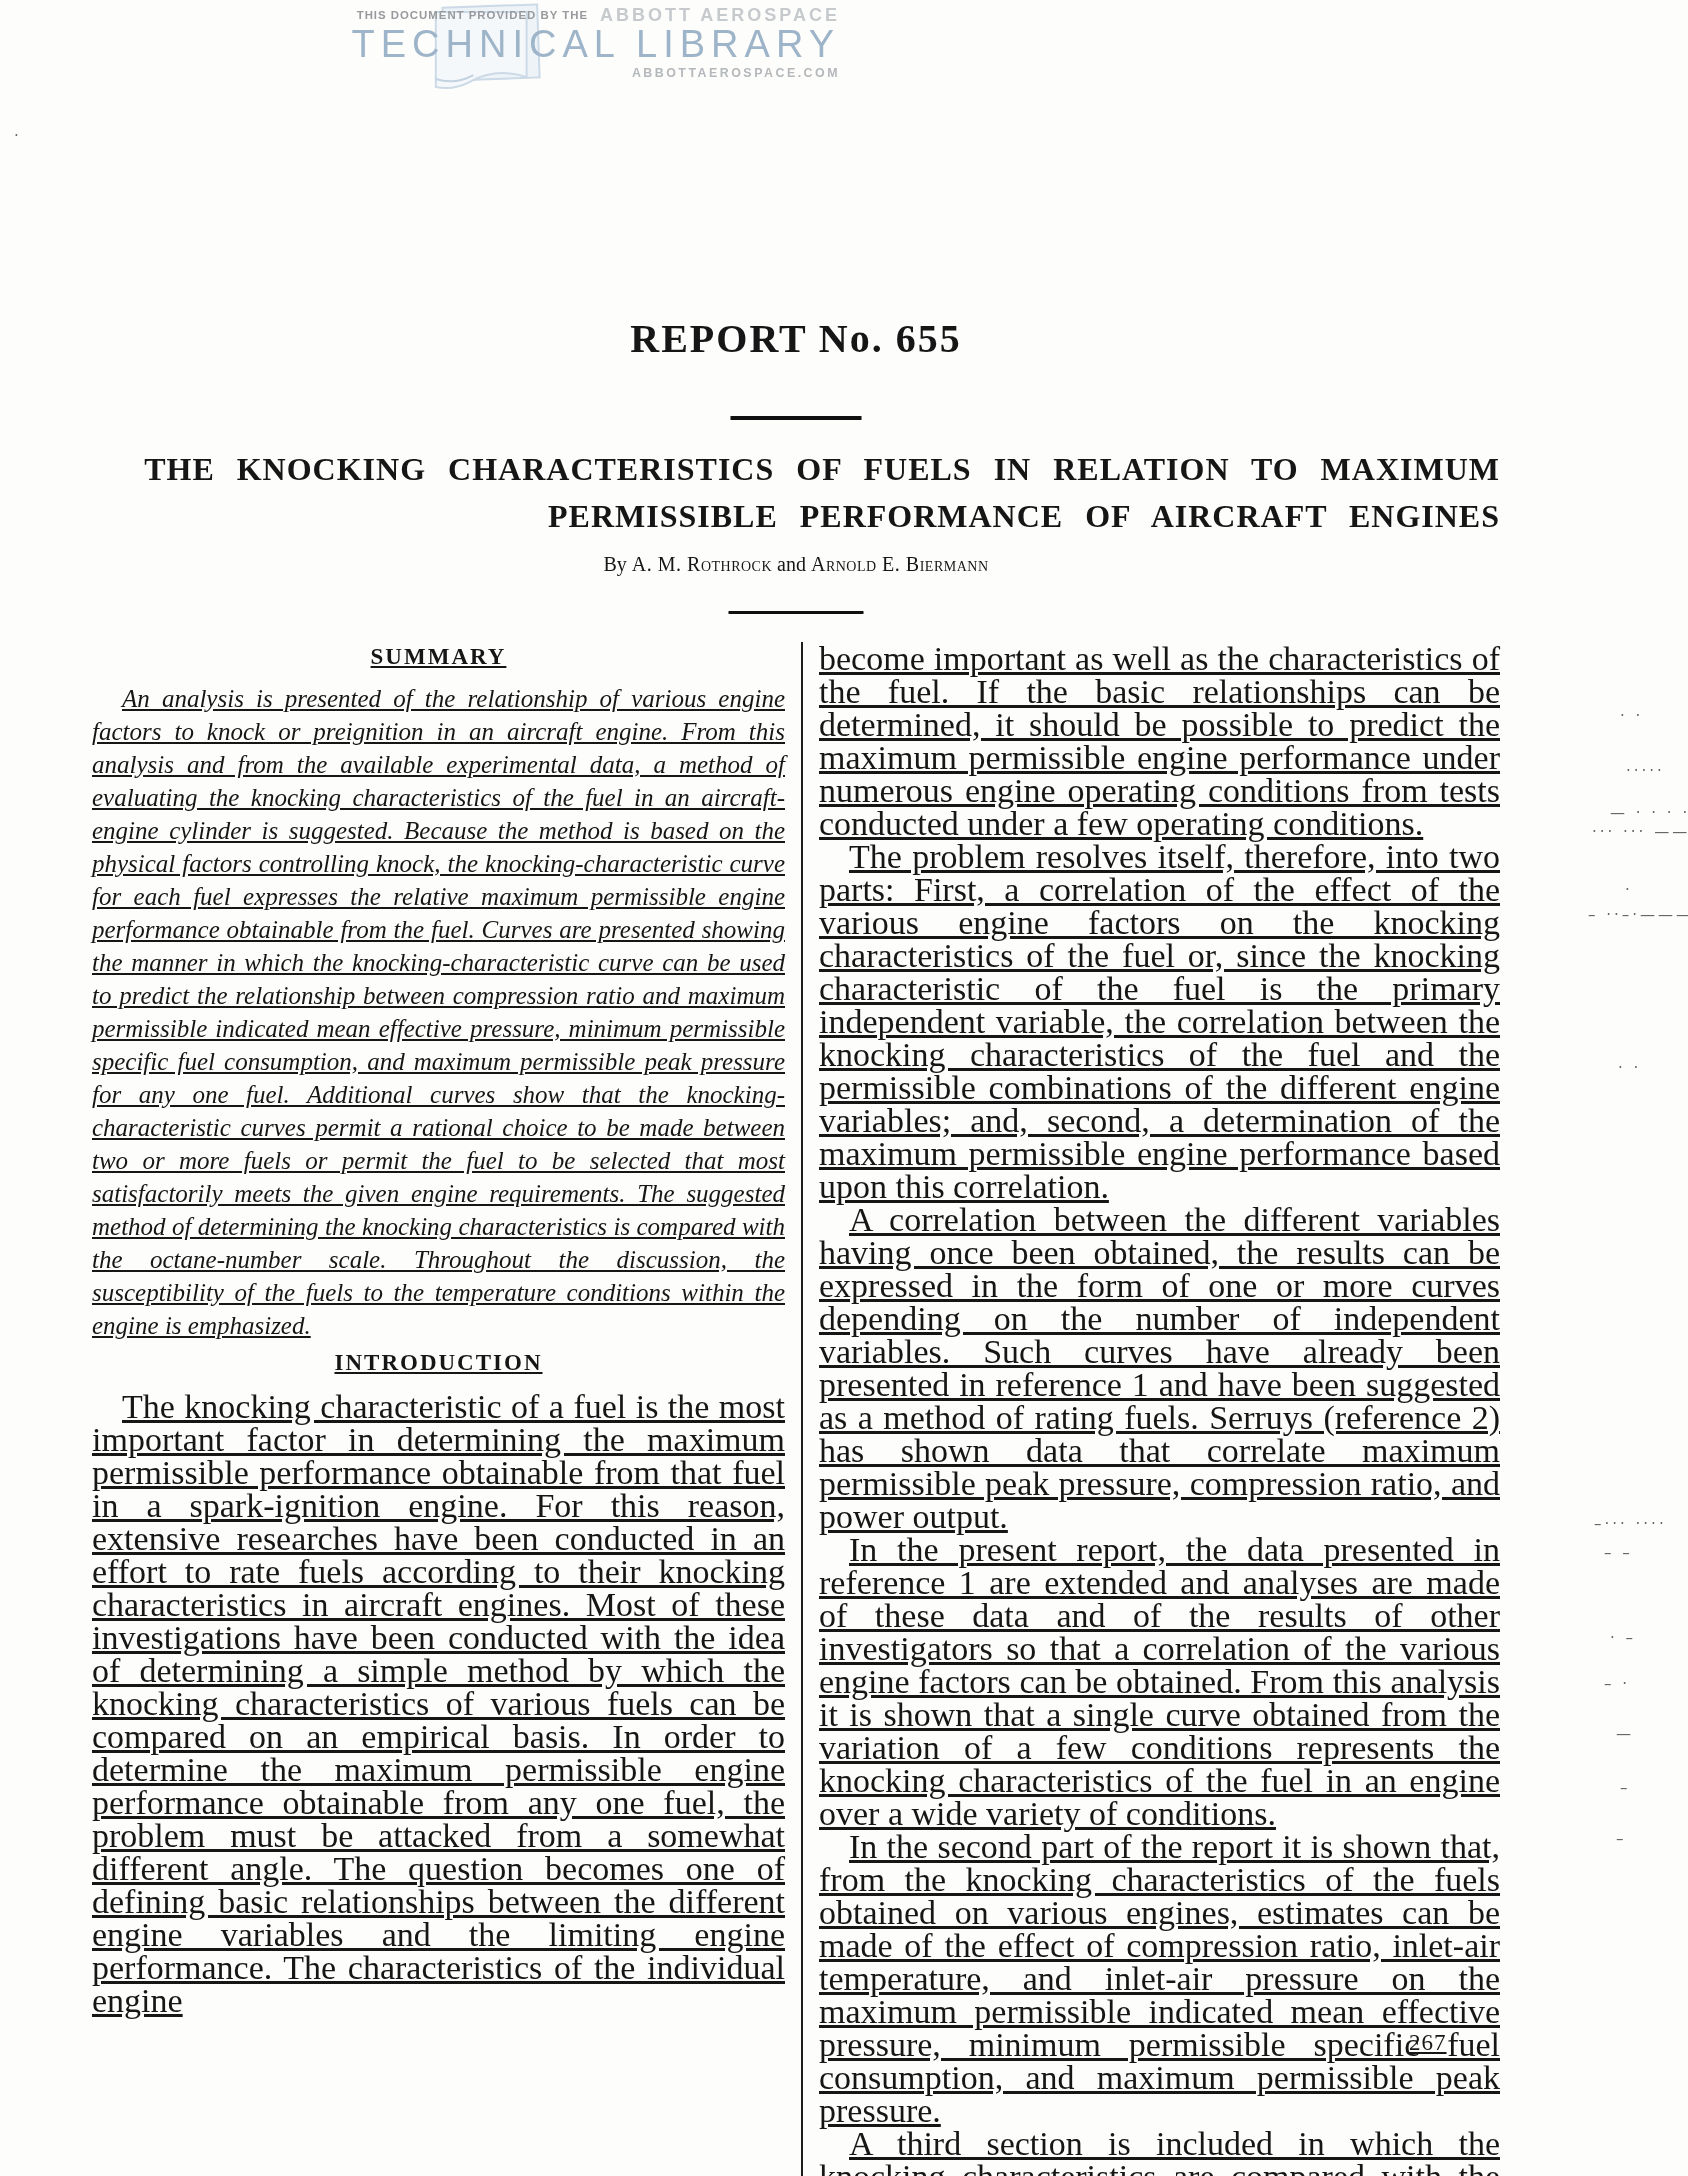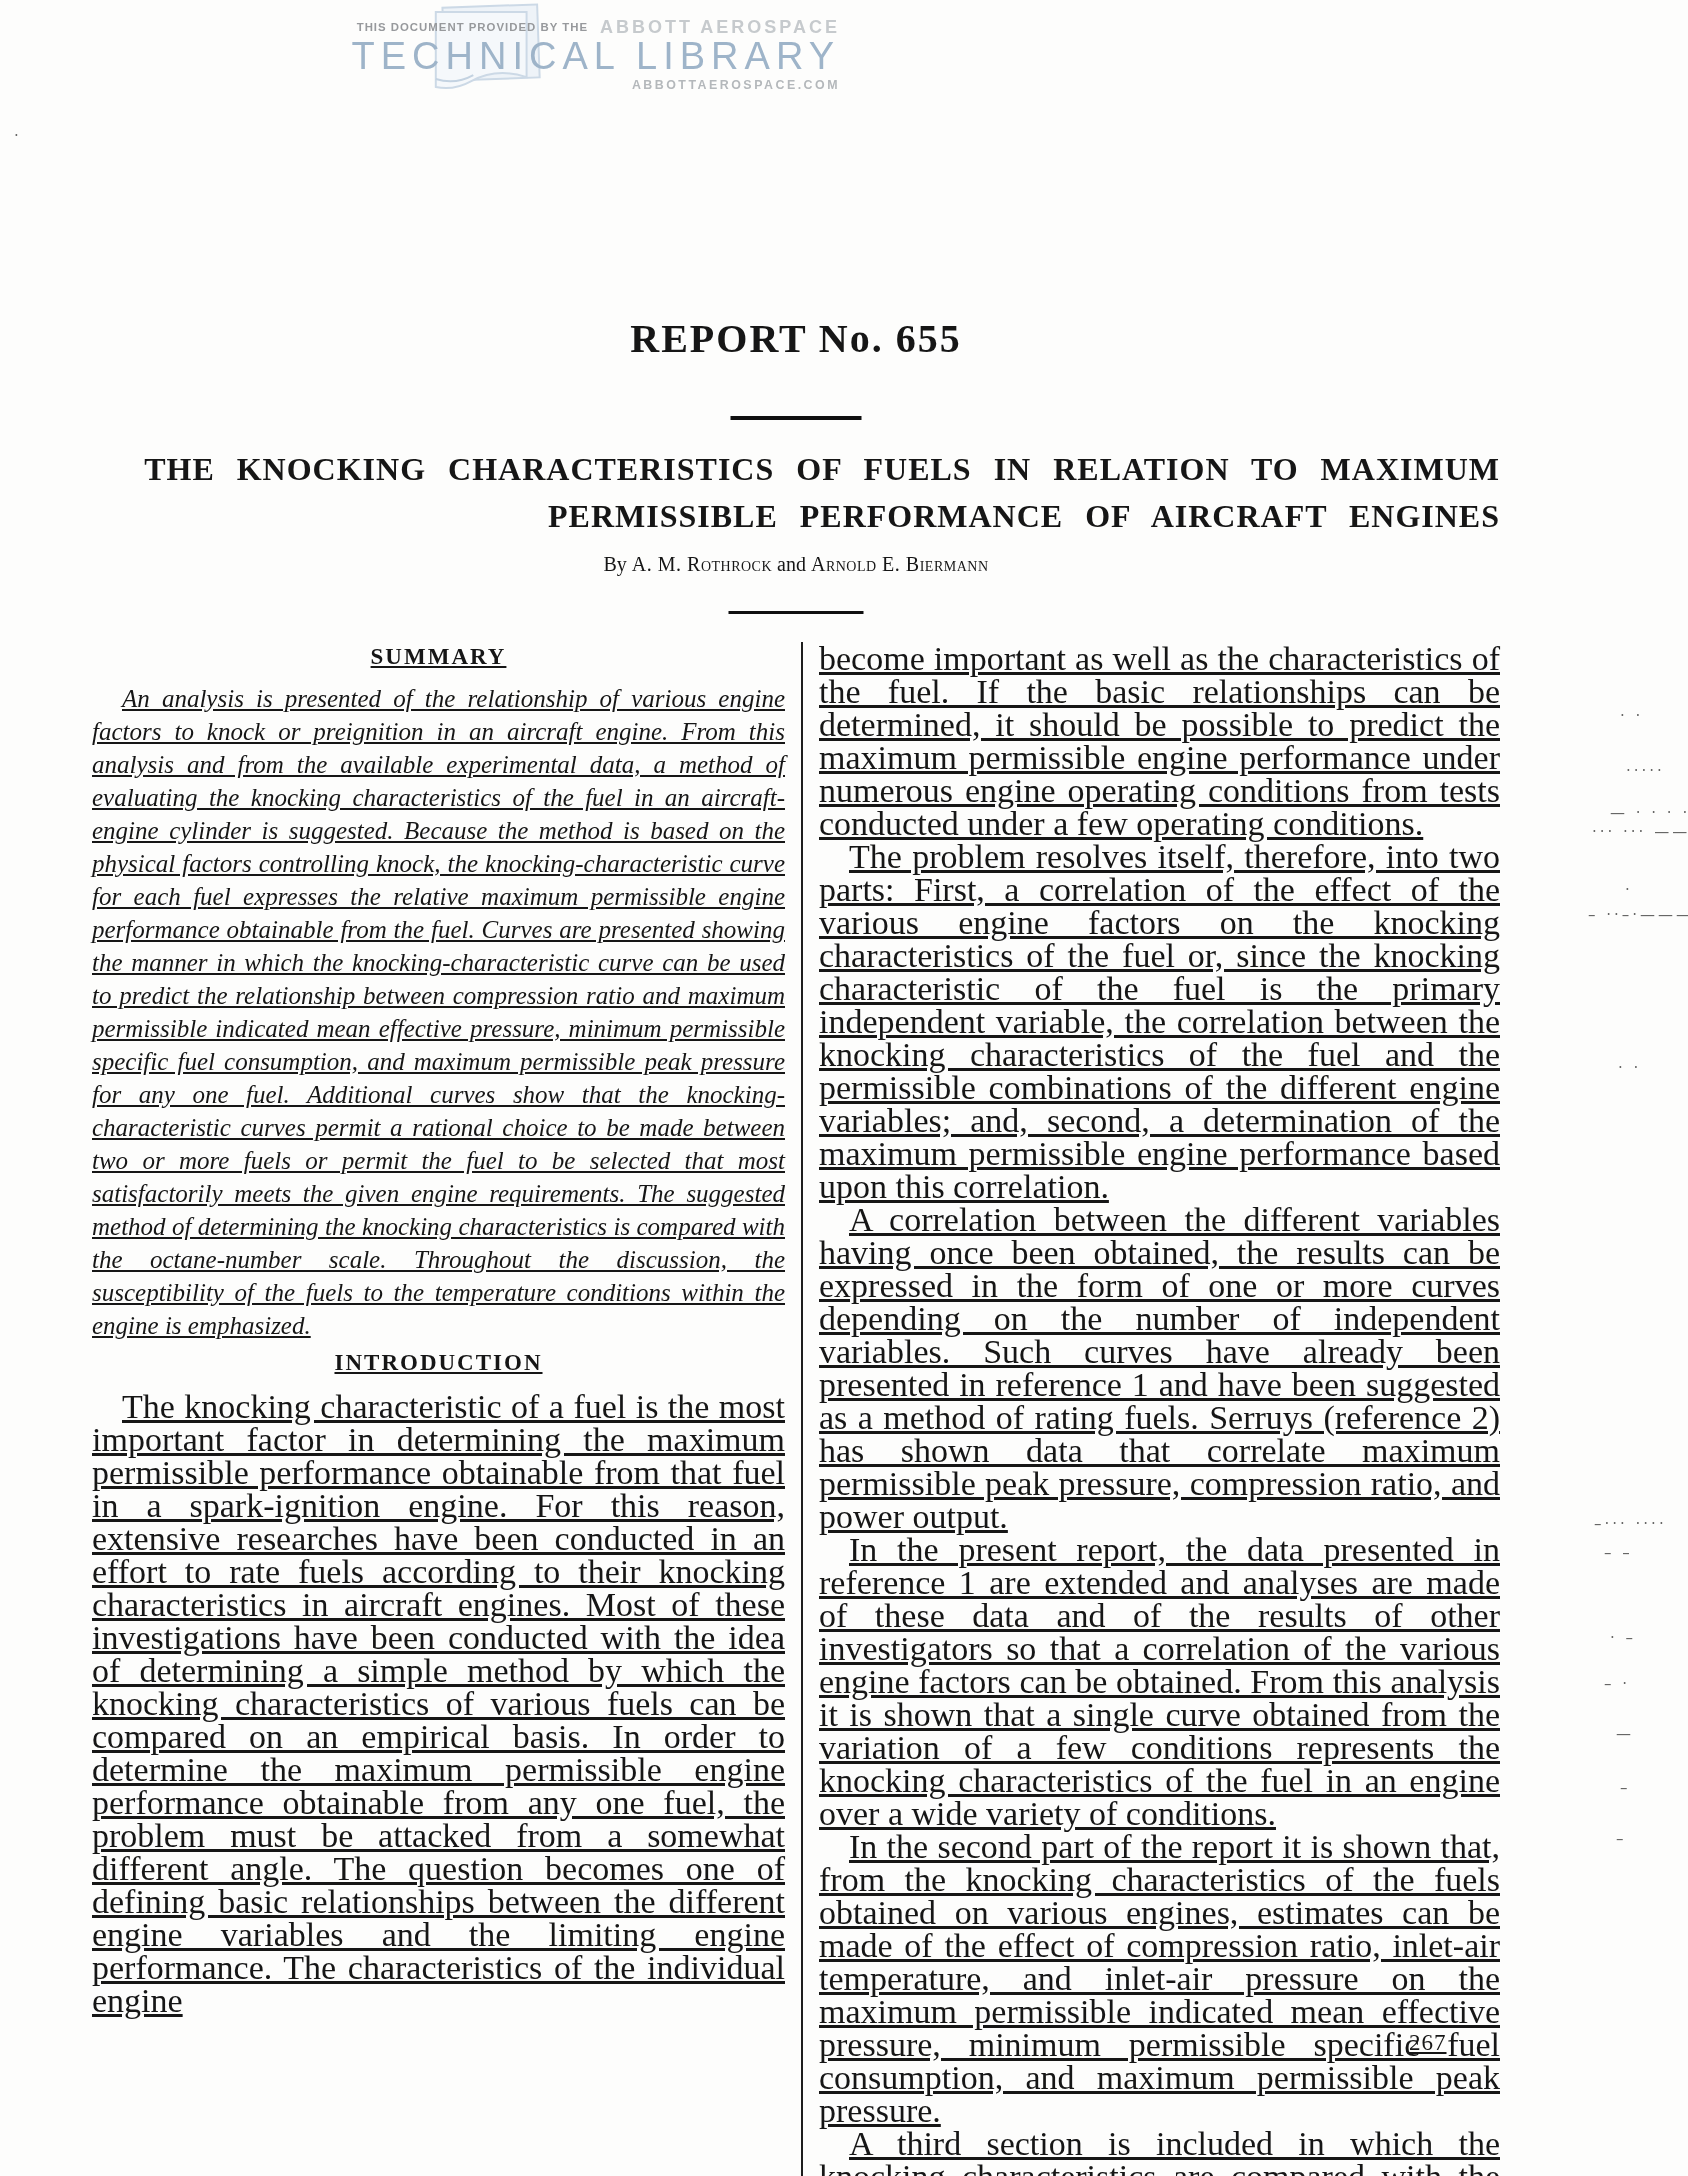--- a/index.html
+++ b/index.html
@@ -8,21 +8,21 @@
     background:#fdfdfc; overflow:hidden;
     font-family:"Liberation Serif","DejaVu Serif",serif;
     color:#161616;
     -webkit-font-smoothing:antialiased;
   }
 
   
   .wm-wrap { position:absolute; top:2px; left:420px; width:420px; height:91px;
              font-family:"Liberation Sans","DejaVu Sans",sans-serif; }
   .wm-logo { position:absolute; left:0; top:0; }
-  .wm-text { position:absolute; right:0; top:3px; text-align:right; white-space:nowrap;margin-top:12px; }
+  .wm-text { position:absolute; right:0; top:3px; text-align:right; white-space:nowrap; }
   .wm-row1 { line-height:20px; }
   .wm-provided { font-size:11.4px; font-weight:bold; color:#97999c; letter-spacing:1px; margin-right:12px; vertical-align:2px; }
   .wm-brand { font-size:18px; font-weight:bold; color:#c6cacd; letter-spacing:3px; }
   .wm-library { font-size:38px; color:#9eb4c9; letter-spacing:6px; line-height:34px; margin-top:1px; }
   .wm-site { font-size:12.4px; font-weight:bold; color:#b4b8bb; letter-spacing:2.5px; margin-top:5px; }
 
   
   .content { position:absolute; left:92px; top:0; width:1408px; height:2176px; }
   .report-no { position:absolute; top:315px; left:0; width:100%; text-align:center;
                font-size:40px; font-weight:bold; letter-spacing:2px; }

